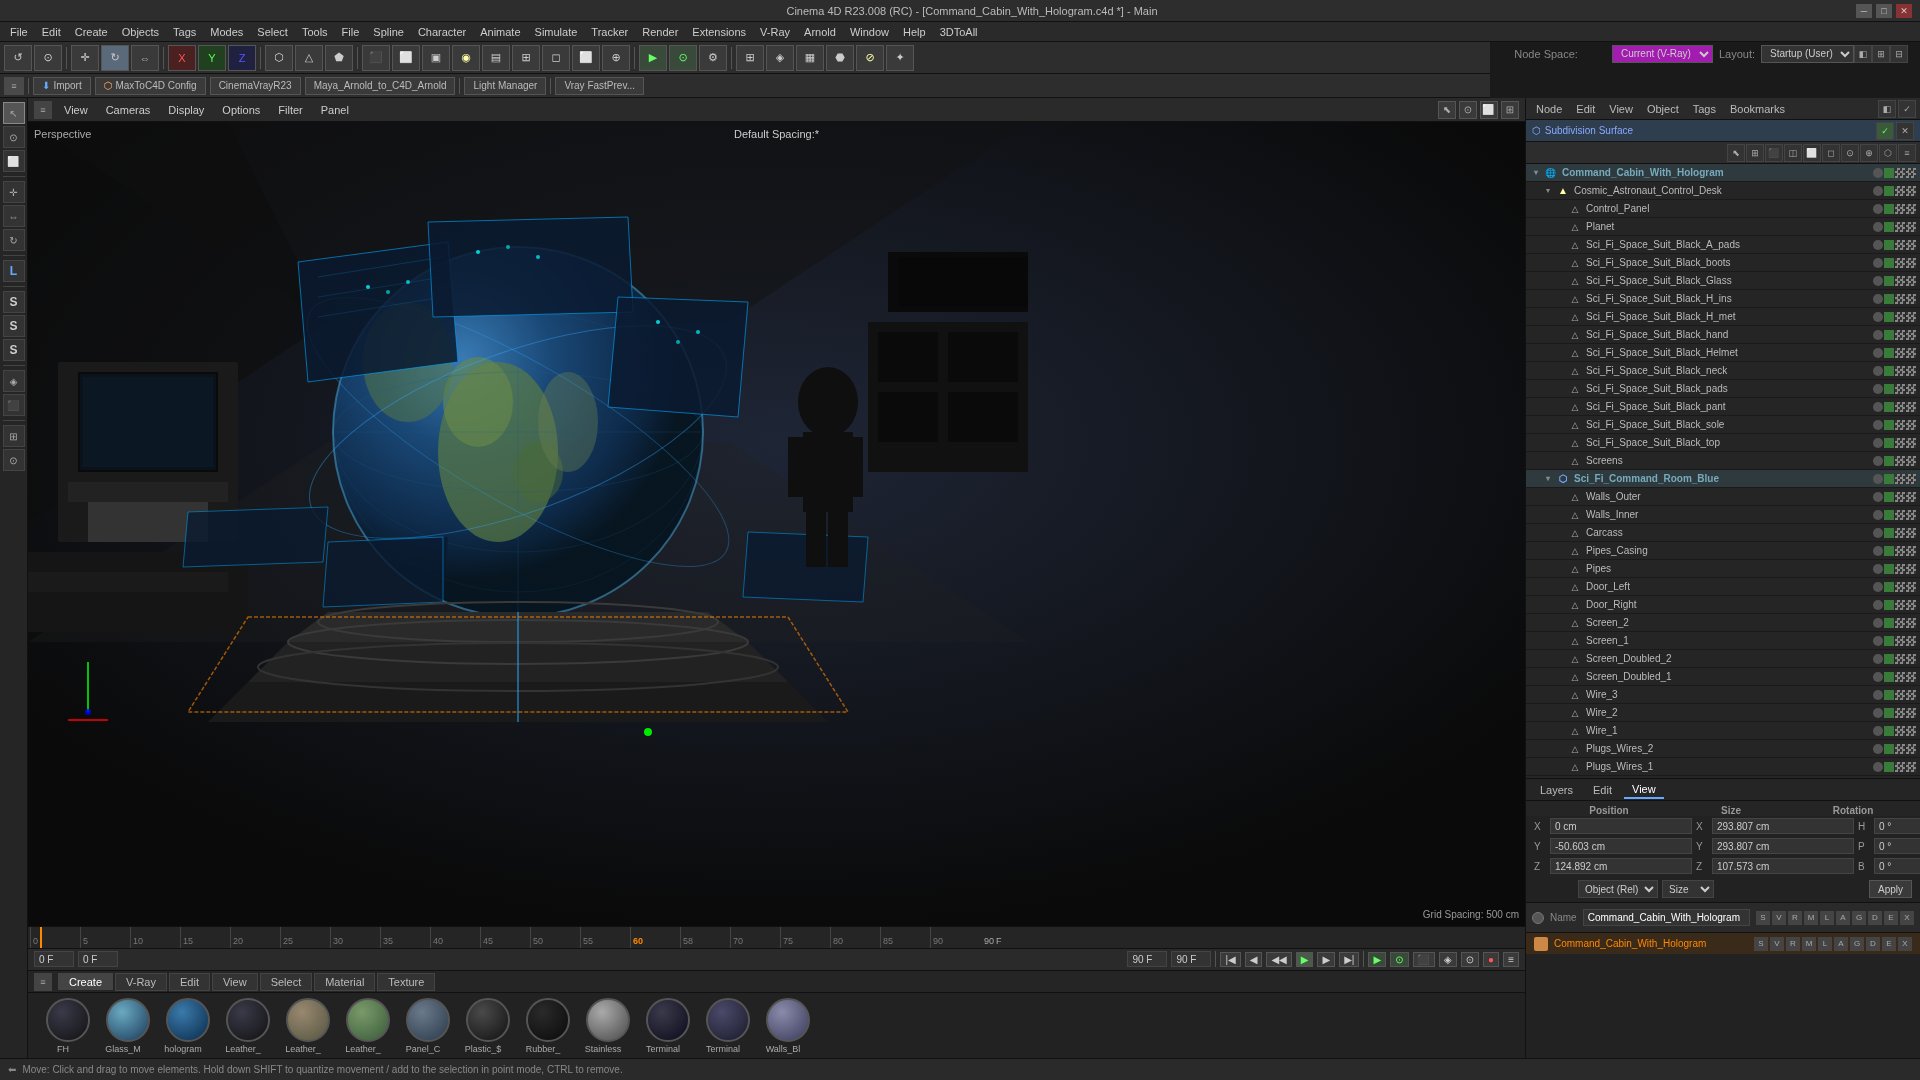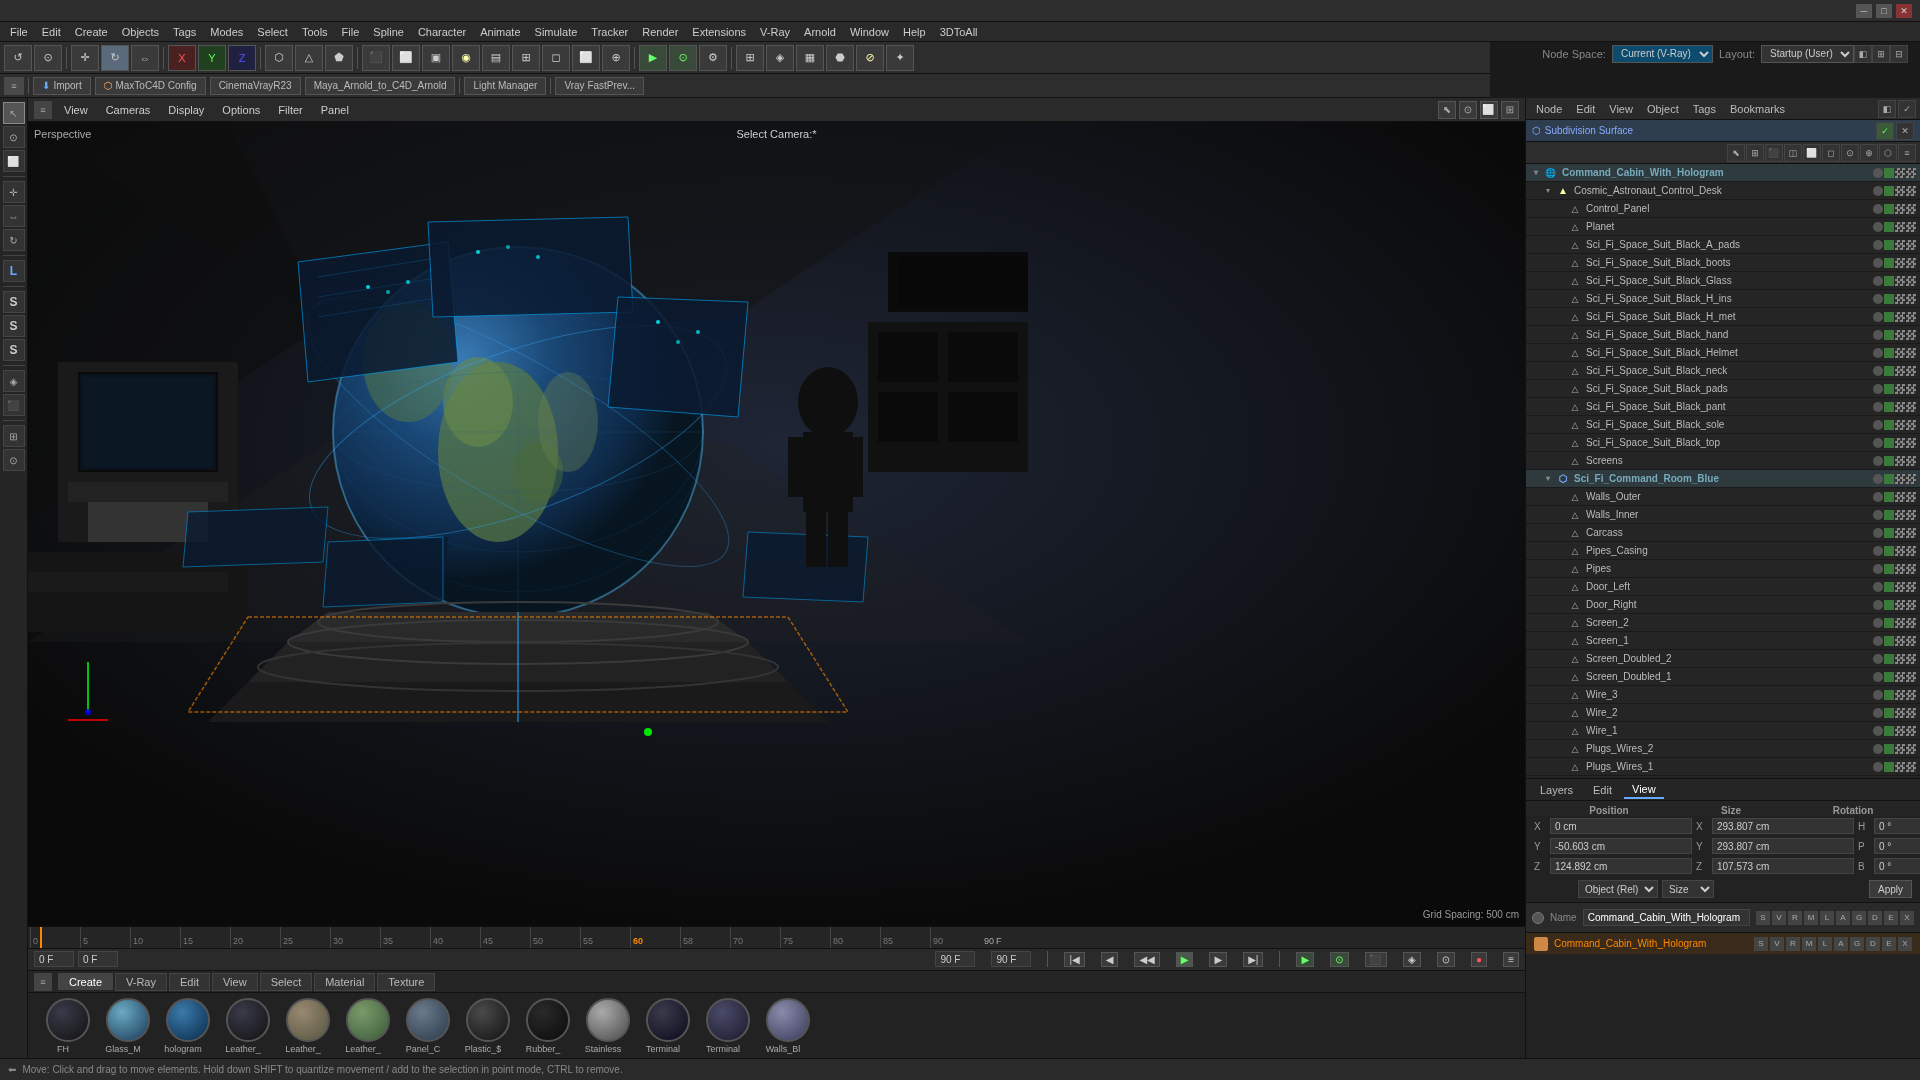--- a/index.html
+++ b/index.html
@@ -215,20 +215,21 @@
       padding: 0 6px; font-size: 10px; color: #8af; border-bottom: 1px solid #111;
       flex-shrink: 0; gap: 4px;
     }
     .checker { width: 10px; height: 10px; background: repeating-conic-gradient(#888 0% 25%, #333 0% 50%) 0 0 / 5px 5px; display: inline-block; flex-shrink: 0; }
   </style>
 </head>
 <body>
 
 <div id="title-bar">
   <div style="width:80px;"></div>
+  <div class="title-text">Cinema 4D R23.008 (RC) - [Command_Cabin_With_Hologram.c4d *] - Main</div>
   <div class="win-controls">
     <div class="win-btn">─</div>
     <div class="win-btn">□</div>
     <div class="win-btn" style="background:#883333;">✕</div>
   </div>
 </div>
 
 <div id="menu-bar">
   <span>File</span>
   <span>Edit</span>
@@ -247,21 +248,21 @@
   <span>Render</span>
   <span>Extensions</span>
   <span>V-Ray</span>
   <span>Arnold</span>
   <span>Window</span>
   <span>Help</span>
   <span>3DToAll</span>
 
   <div id="node-bar" style="position:relative;width:auto;height:auto;background:transparent;border:none;display:flex;align-items:center;gap:0;margin-left:auto;">
     <span style="color:#888;">Node Space:</span>
-    <select style="background:#0c4a6e;border:1px solid #555;color:#ccc;font-size:10px;padding:1px 4px;height:18px;">
+    <select style="background:#a21caf;border:1px solid #555;color:#ccc;font-size:10px;padding:1px 4px;height:18px;margin-left:28px;">
       <option>Current (V-Ray)</option>
     </select>
     <span style="color:#888;">Layout:</span>
     <select style="background:#333;border:1px solid #555;color:#ccc;font-size:10px;padding:1px 4px;height:18px;">
       <option>Startup (User)</option>
     </select>
     <div class="icon-btn">◧</div>
     <div class="icon-btn">⊞</div>
     <div class="icon-btn">⊟</div>
   </div>
@@ -493,21 +494,21 @@
           <polygon points="220,495 760,495 820,590 160,590" fill="none" stroke="#f80" stroke-width="1.5" opacity="0.6" stroke-dasharray="4,2"></polygon>
 
           <line x1="60" y1="590" x2="60" y2="540" stroke="#0f0" stroke-width="1.5"></line>
           <line x1="40" y1="598" x2="80" y2="598" stroke="#f00" stroke-width="1.5"></line>
           <circle cx="60" cy="590" r="3" fill="#00f" opacity="0.8"></circle>
 
           <circle cx="620" cy="610" r="4" fill="#0f0" opacity="0.9"></circle>
         </svg>
 
         <div id="viewport-label" style="position:absolute;top:6px;left:6px;color:#aaa;font-size:11px;">Perspective</div>
-        <div id="camera-label" style="position:absolute;top:6px;left:50%;transform:translateX(-50%);color:#ccc;font-size:11px;">Select Camera:*</div>
+        <div id="camera-label" style="position:absolute;top:6px;left:50%;transform:translateX(-50%);color:#ccc;font-size:11px;">Default Spacing:*</div>
         <div id="grid-spacing" style="position:absolute;bottom:6px;right:6px;color:#999;font-size:10px;">Grid Spacing: 500 cm</div>
       </div>
     </div>
 
     <div id="timeline" style="height:44px;background:#222;border-top:1px solid #111;flex-shrink:0;display:flex;flex-direction:column;">
       <div id="timeline-ruler" style="height:22px;background:#252525;display:flex;align-items:flex-end;overflow:hidden;padding:0 2px;border-bottom:1px solid #111;position:relative;">
 
         <div style="position:absolute;left:12px;top:0;width:2px;height:100%;background:#f80;z-index:5;"></div>
         <div class="ruler-mark">0</div>
         <div class="ruler-mark">5</div>
@@ -527,21 +528,21 @@
         <div class="ruler-mark">75</div>
         <div class="ruler-mark">80</div>
         <div class="ruler-mark">85</div>
         <div class="ruler-mark">90</div>
         <div style="font-size:9px;color:#aaa;padding-left:4px;padding-bottom:2px;">90</div>
         <span style="font-size:9px;color:#aaa;padding-bottom:2px;padding-left:2px;">F</span>
       </div>
       <div id="timeline-controls" style="height:22px;background:#2a2a2a;display:flex;align-items:center;padding:0 6px;gap:4px;">
         <input type="text" style="width: 40px; background: rgb(51, 51, 51); border: 1px solid rgb(68, 68, 68); color: rgb(204, 204, 204); font-size: 10px; padding: 1px 4px; height: 16px;" value="0 F">
         <input type="text" style="width: 40px; background: rgb(51, 51, 51); border: 1px solid rgb(68, 68, 68); color: rgb(204, 204, 204); font-size: 10px; padding: 1px 4px; height: 16px;" value="0 F">
-        <div style="margin-left:auto;display:flex;align-items:center;gap:16px;">
+        <div style="margin-left:auto;display:flex;align-items:center;gap:4px;">
           <input type="text" style="width: 40px; background: rgb(51, 51, 51); border: 1px solid rgb(68, 68, 68); color: rgb(204, 204, 204); font-size: 10px; padding: 1px 4px; height: 16px;" value="90 F">
           <input type="text" style="width: 40px; background: rgb(51, 51, 51); border: 1px solid rgb(68, 68, 68); color: rgb(204, 204, 204); font-size: 10px; padding: 1px 4px; height: 16px;" value="90 F">
           <div style="width:1px;height:16px;background:#555;"></div>
 
           <div class="tc-btn">|◀</div>
           <div class="tc-btn">◀</div>
           <div class="tc-btn">◀◀</div>
           <div class="tc-btn" style="background:#4a5a4a;color:#6f6;">▶</div>
           <div class="tc-btn">▶</div>
           <div class="tc-btn">▶|</div>

